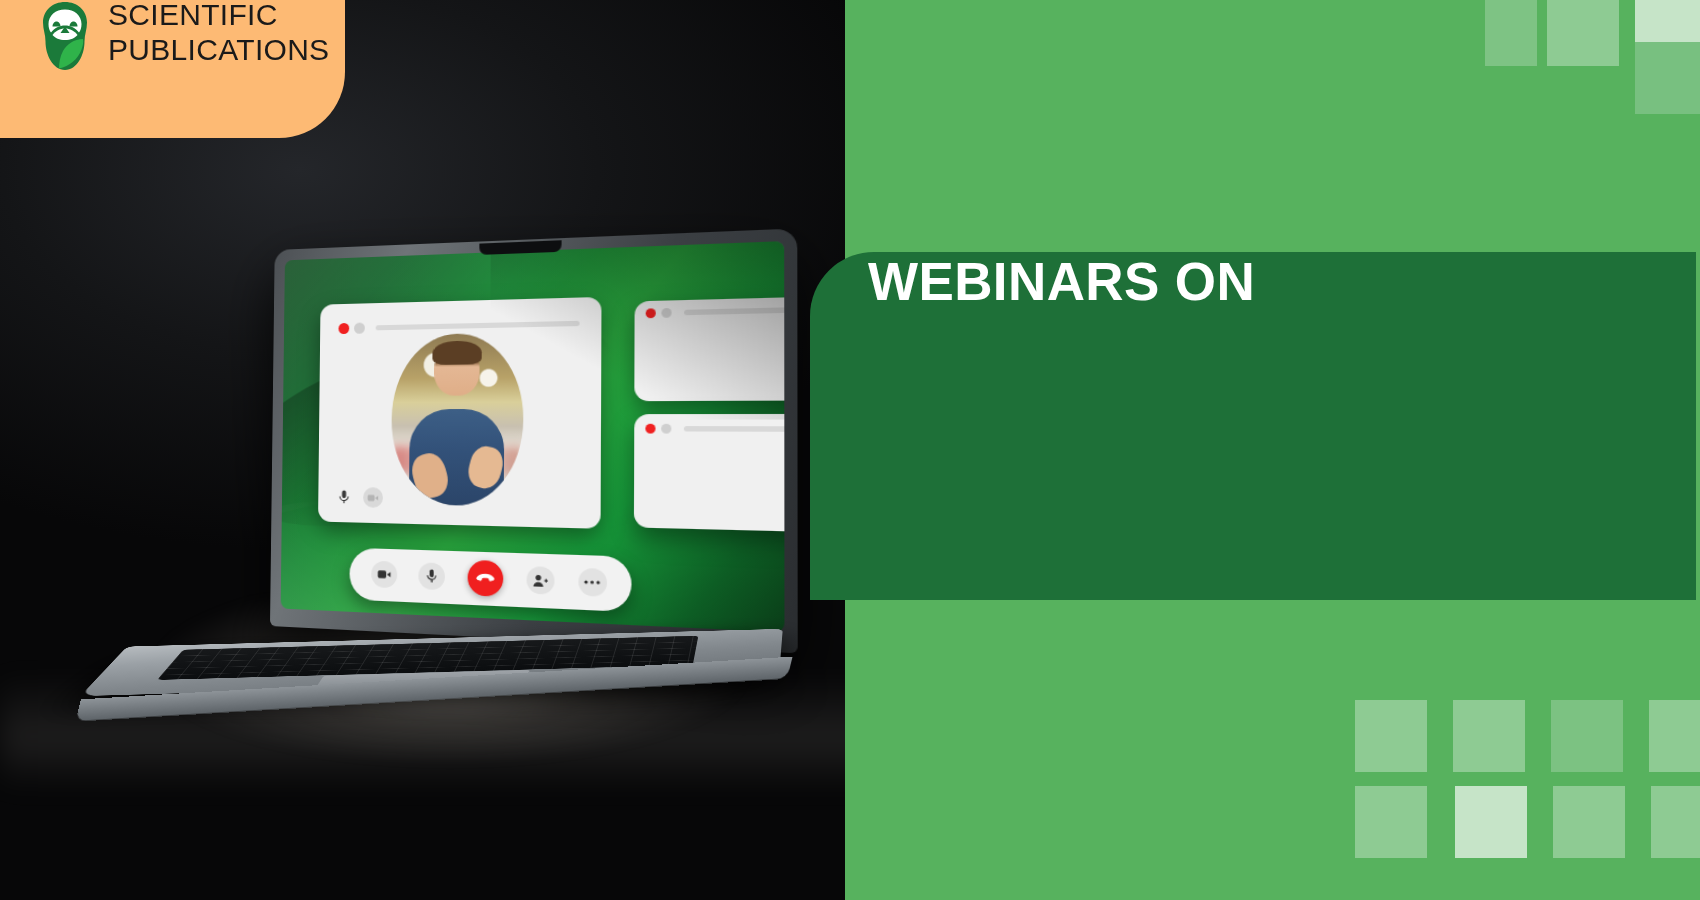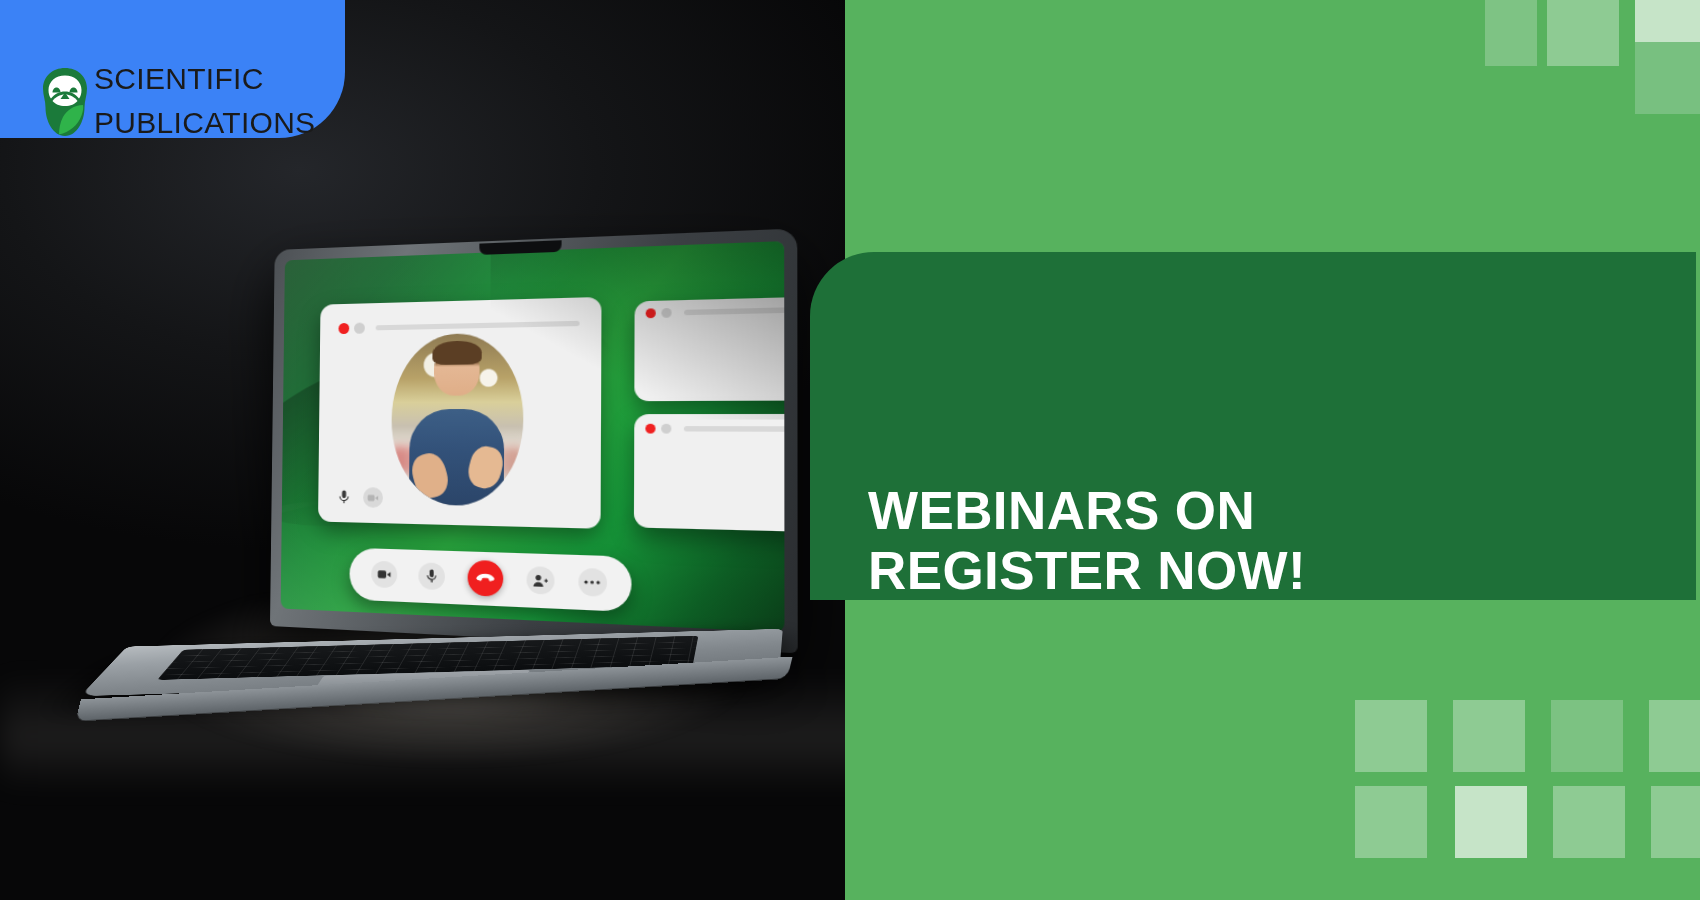--- a/index.html
+++ b/index.html
@@ -26,30 +26,30 @@
   }
   .floor-line {
     position:absolute; left:0; bottom:108px; width:917px; height:120px;
     background:linear-gradient(to bottom, rgba(255,255,255,0.0) 0%, rgba(240,235,225,0.10) 55%, rgba(0,0,0,0) 100%);
     filter:blur(14px);
   }
 
   
   .logo-badge {
     position:absolute; left:0; top:0; width:345px; height:138px;
-    background:#3b82f6; border-bottom-right-radius:66px;
+    background:#fdba74; border-bottom-right-radius:66px;
     z-index:40;
-    display:flex; align-items:flex-end; padding-left:36px; 
+    display:flex; align-items:flex-start; padding-left:36px; gap:14px;
   }
   .owl-wrap { width:58px; height:72px; flex:0 0 auto; }
   .logo-text { display:flex; flex-direction:column; line-height:1.0; }
   .logo-text span {
     font-size:30px; font-weight:400; letter-spacing:0.3px; color:#1a1a1a;
   }
-  .logo-text .l2 { margin-top:14px; }
+  .logo-text .l2 { margin-top:5px; }
 
   
   .laptop { position:absolute; left:84px; top:246px; width:700px; height:440px; }
   .lid {
     position:absolute; left:186px; top:0; width:494px; height:380px;
     transform:perspective(1400px) rotateY(-19deg) rotateX(2.2deg) skewY(2.8deg);
     transform-origin:left bottom;
     background:linear-gradient(110deg,#4c5054 0%,#6f7478 22%,#3b3f43 62%,#2a2d30 100%);
     border-radius:16px 18px 6px 6px;
     padding:11px 11px 18px 11px;
@@ -191,21 +191,21 @@
   
   .right-panel {
     position:absolute; left:845px; top:0; width:855px; height:900px;
     background:#57b25e; overflow:hidden;
   }
   .sq { position:absolute; }
 
   .headline-panel {
     position:absolute; left:810px; top:252px; width:886px; height:348px;
     background:#1e7038; border-top-left-radius:64px; z-index:30;
-    display:flex; align-items:flex-end;
+    display:flex; align-items:flex-start;
   }
   .headline {
     padding-left:58px; padding-right:20px;
     color:#fff; font-weight:700; font-size:53px; line-height:1.12;
     letter-spacing:0.4px; text-transform:uppercase;
   }
   .headline .ln { display:block; white-space:nowrap; }
 </style>
 </head>
 <body>
@@ -355,21 +355,20 @@
   <div style="position:absolute;left:845px;top:0;width:855px;height:900px;overflow:hidden;pointer-events:none;">
     <div class="sq" style="left:510px;top:700px;width:72px;height:72px;background:#8ecb93;"></div>
     <div class="sq" style="left:608px;top:700px;width:72px;height:72px;background:#8ecb93;"></div>
     <div class="sq" style="left:706px;top:700px;width:72px;height:72px;background:#7cc282;"></div>
     <div class="sq" style="left:804px;top:700px;width:72px;height:72px;background:#8ecb93;"></div>
   </div>
 
   <div class="headline-panel">
     <h1 class="headline">
       <span class="ln">WEBINARS ON</span>
-      <span class="ln">REGISTER NOW!</span>
     </h1>
   </div>
 
   <div class="logo-badge">
     <span class="owl-wrap">
       <svg viewBox="0 0 58 72" width="58" height="72" aria-hidden="true">
         <path d="M29 2C16.5 2 7 10.5 7 22.5c0 7 2.5 12 2.5 19C9.5 55 17 70 29 70c12 0 19.5-15 19.5-28.5 0-7 2.5-12 2.5-19C51 10.5 41.5 2 29 2z" fill="#1b7a3a"></path>
         <path d="M29 9.5c-9.5 0-16.5 6-16.5 14.5 0 4 1 6.5 2.5 8.5 3.5-4.5 8.5-7 14-7s10.5 2.5 14 7c1.5-2 2.5-4.5 2.5-8.5C45.5 15.5 38.5 9.5 29 9.5z" fill="#ffffff"></path>
         <path d="M29 28.5c-5 0-9.5 2.5-12.5 6.5 2.5 3 7 5 12.5 5s10-2 12.5-5c-3-4-7.5-6.5-12.5-6.5z" fill="#ffffff"></path>
         <path d="M20.5 21.5c2.2 0 4 2.2 4 5h-8c0-2.8 1.8-5 4-5z" fill="#1b7a3a"></path>

